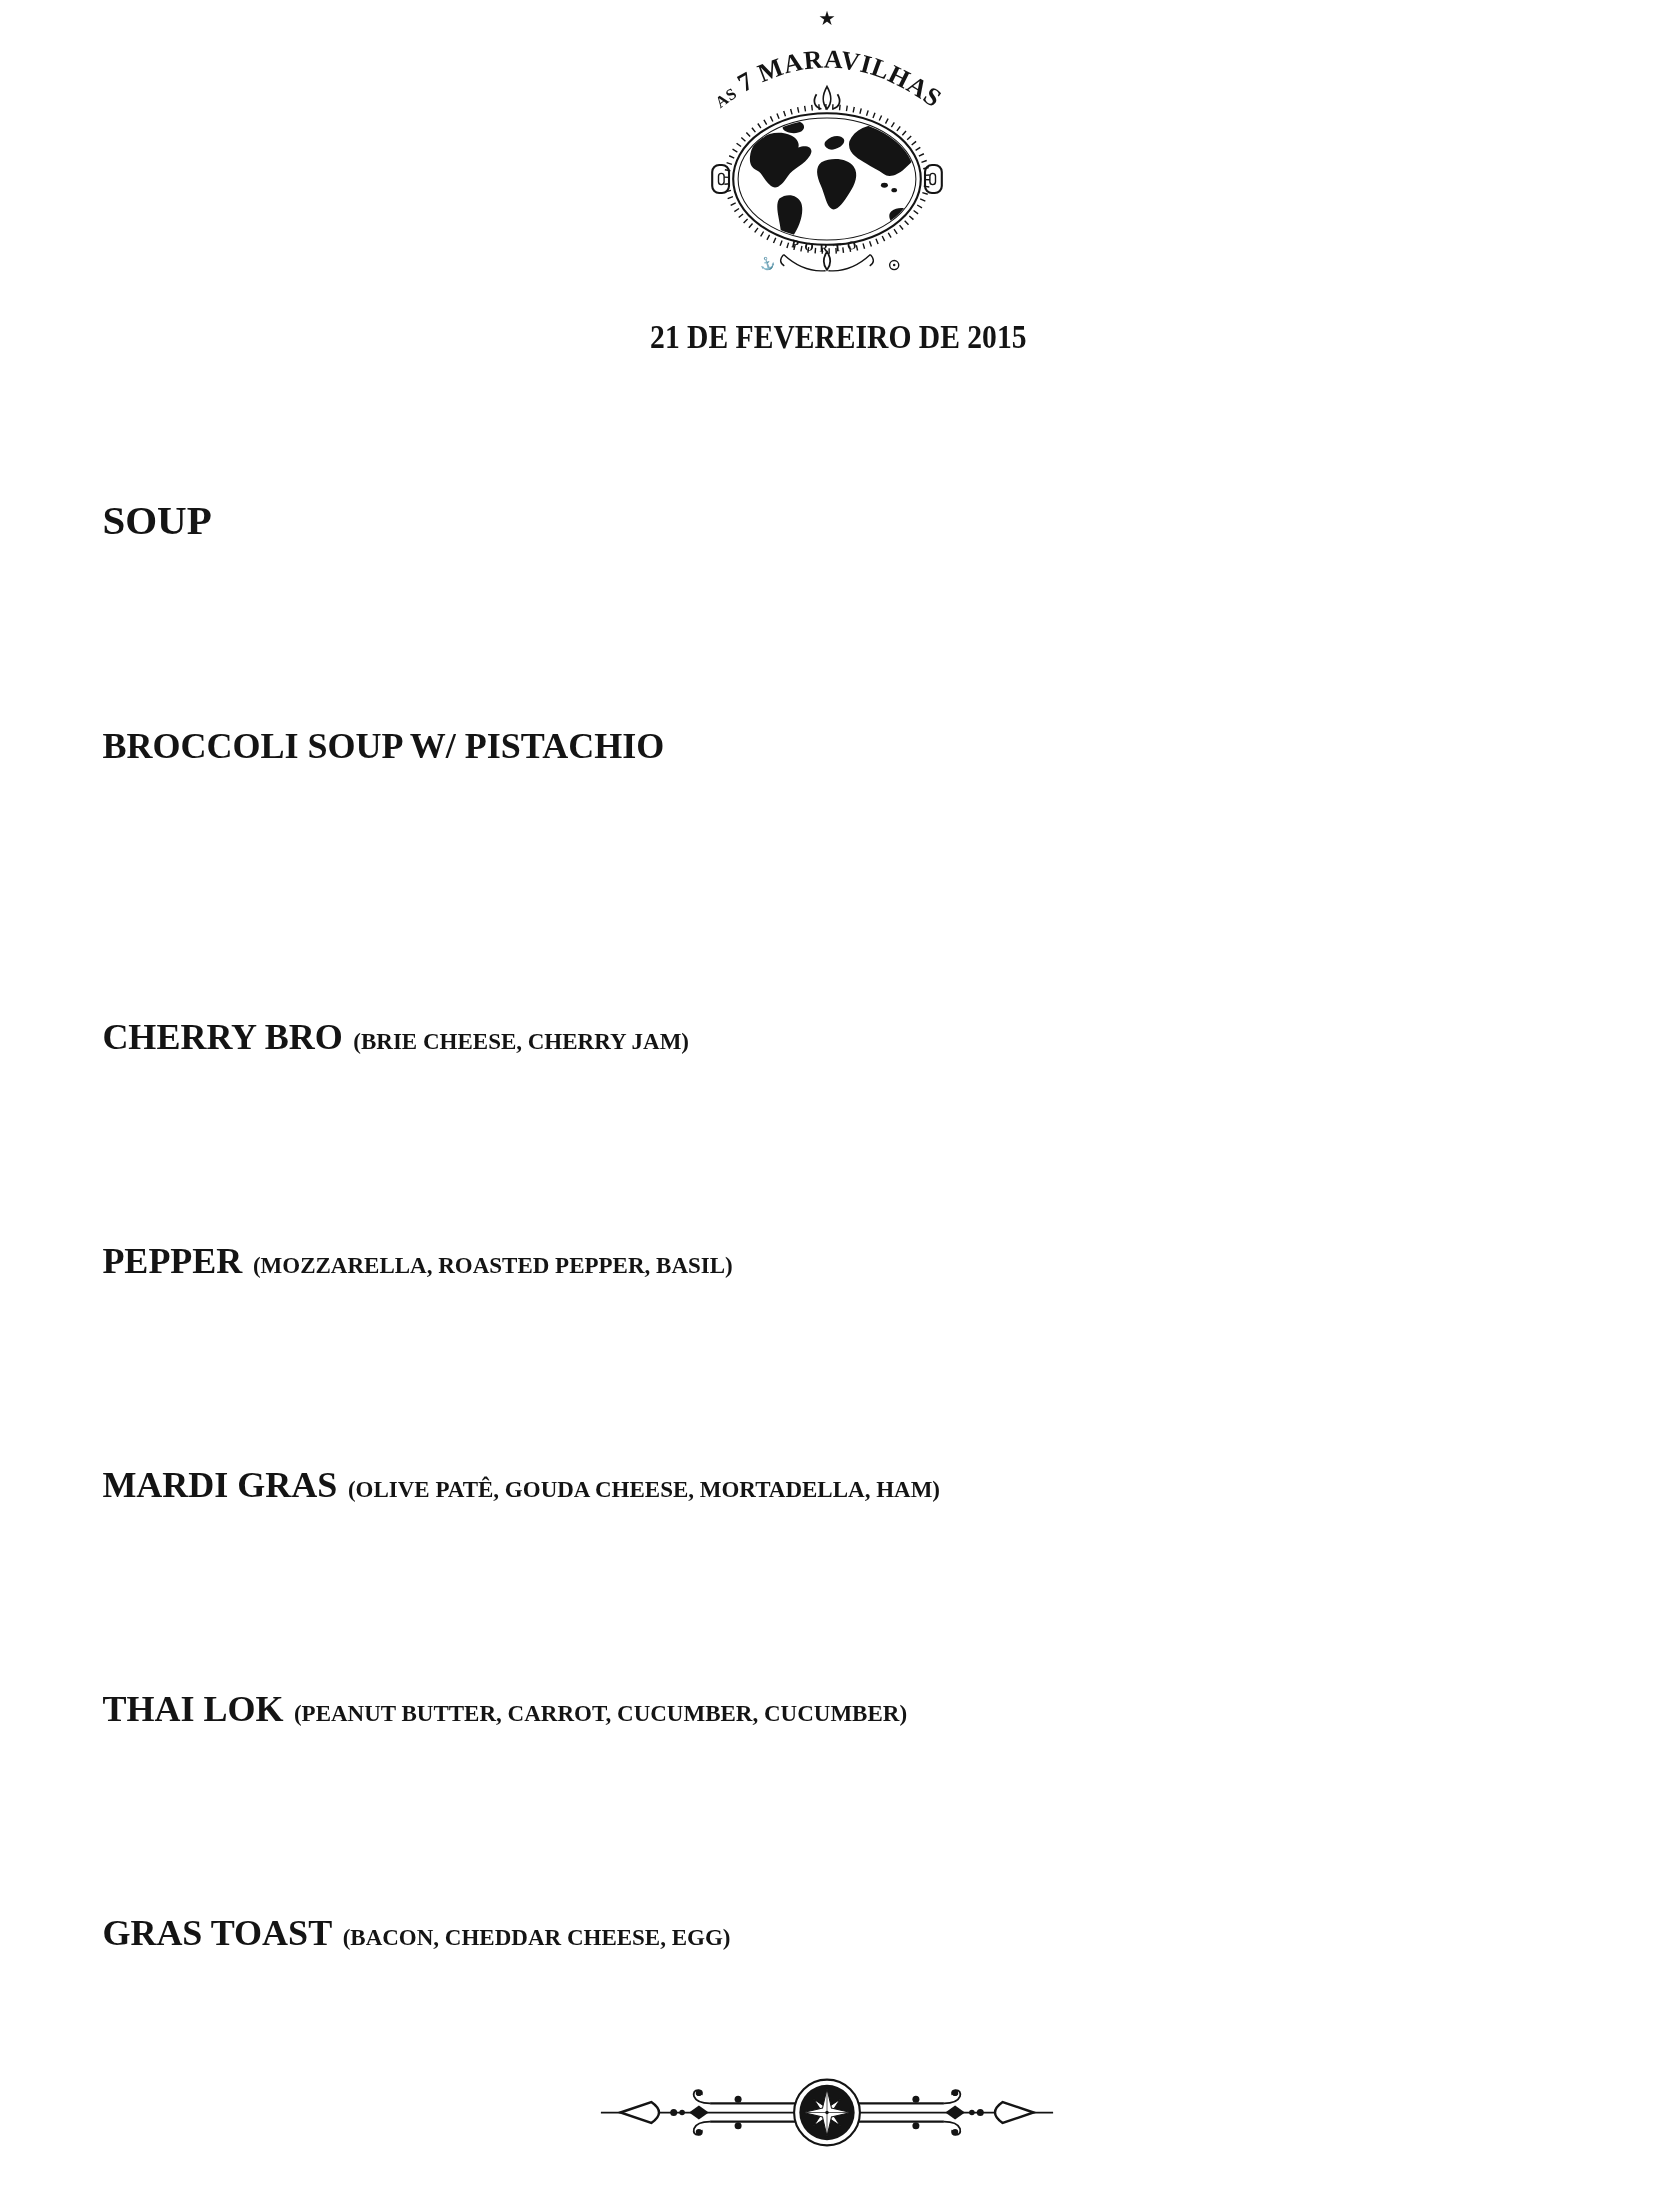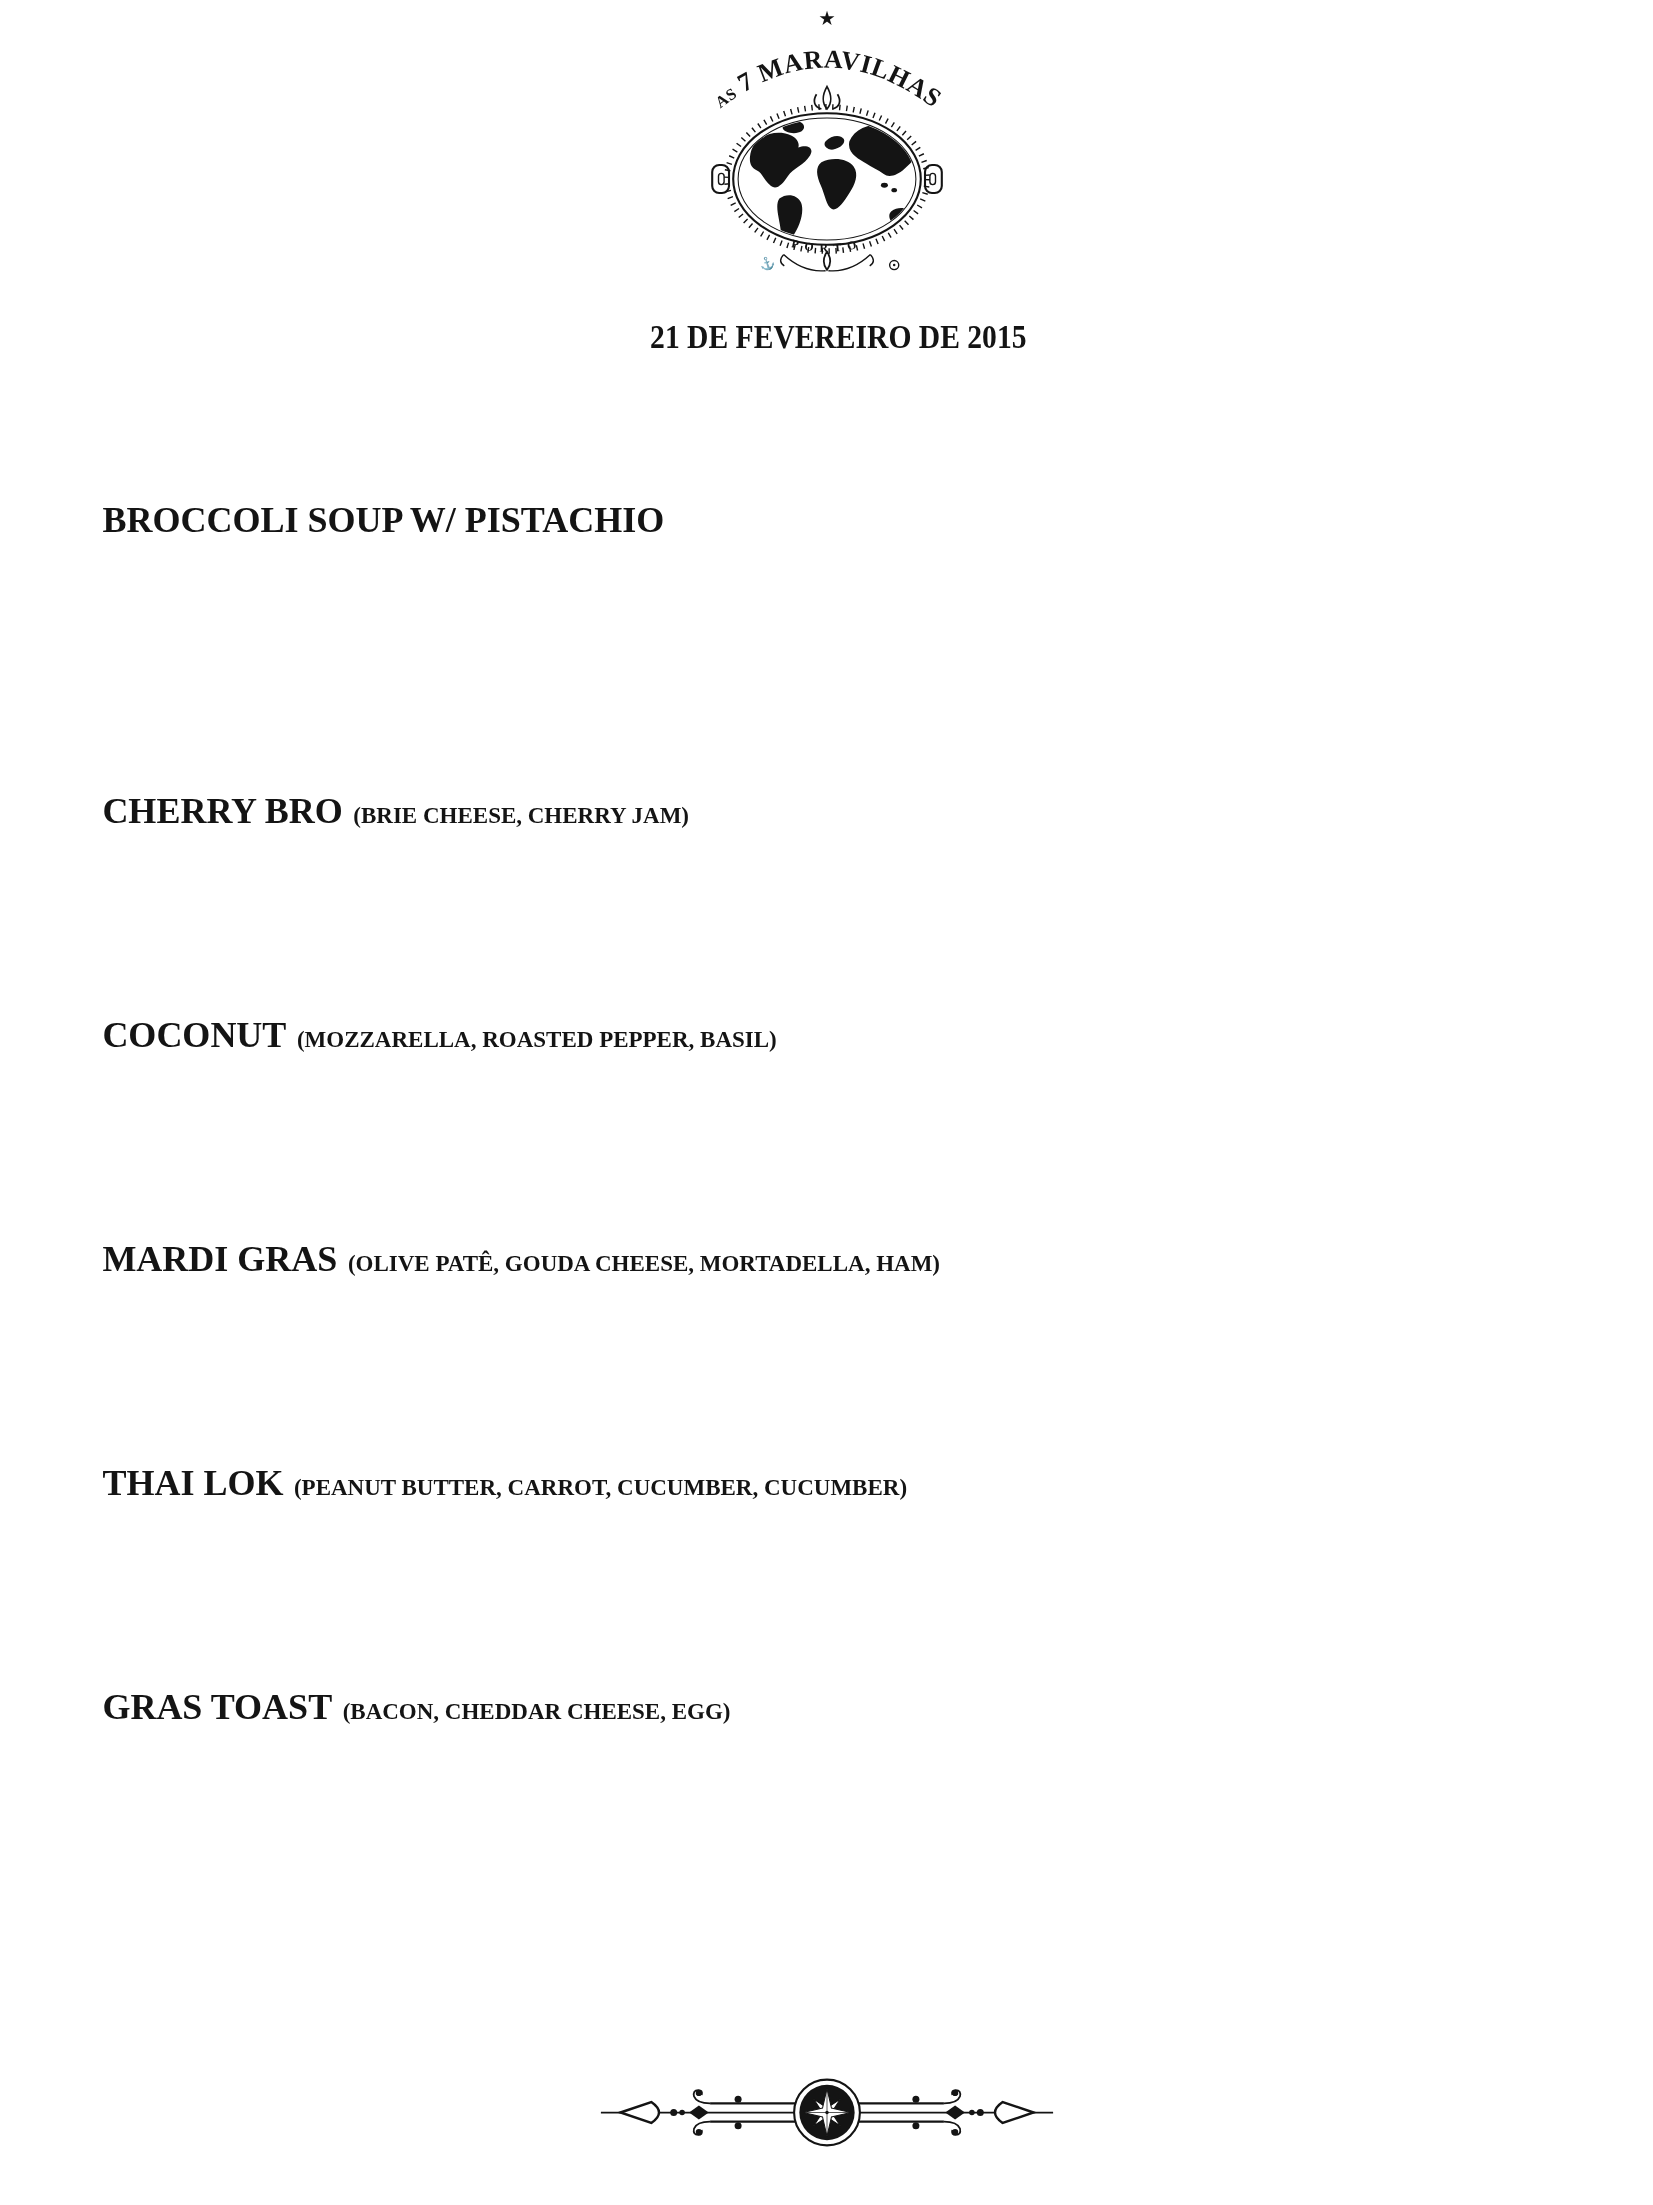--- a/index.html
+++ b/index.html
@@ -127,30 +127,33 @@
   </div>
 
   <div class="date-line">
     <span class="date-inner">21 DE FEVEREIRO DE 2015</span>
   </div>
 
   <main class="menu">
 
     <section class="menu-section">
       <div class="line">
+        <span class="section-title">SOUP</span>
+      </div>
+      <div class="line">
         <span class="item-name">BROCCOLI SOUP W/ PISTACHIO</span>
       </div>
     </section>
 
     <section class="menu-section">
       <div class="line">
         <span class="item-name">CHERRY BRO</span><span class="item-details">(BRIE CHEESE, CHERRY JAM)</span>
       </div>
       <div class="line">
-        <span class="item-name">COCONUT</span><span class="item-details">(MOZZARELLA, ROASTED PEPPER, BASIL)</span>
+        <span class="item-name">PEPPER</span><span class="item-details">(MOZZARELLA, ROASTED PEPPER, BASIL)</span>
       </div>
       <div class="line">
         <span class="item-name">MARDI GRAS</span><span class="item-details">(OLIVE PATÊ, GOUDA CHEESE, MORTADELLA, HAM)</span>
       </div>
       <div class="line">
         <span class="item-name">THAI LOK</span><span class="item-details">(PEANUT BUTTER, CARROT, CUCUMBER, CUCUMBER)</span>
       </div>
       <div class="line">
         <span class="item-name">GRAS TOAST</span><span class="item-details">(BACON, CHEDDAR CHEESE, EGG)</span>
       </div>

